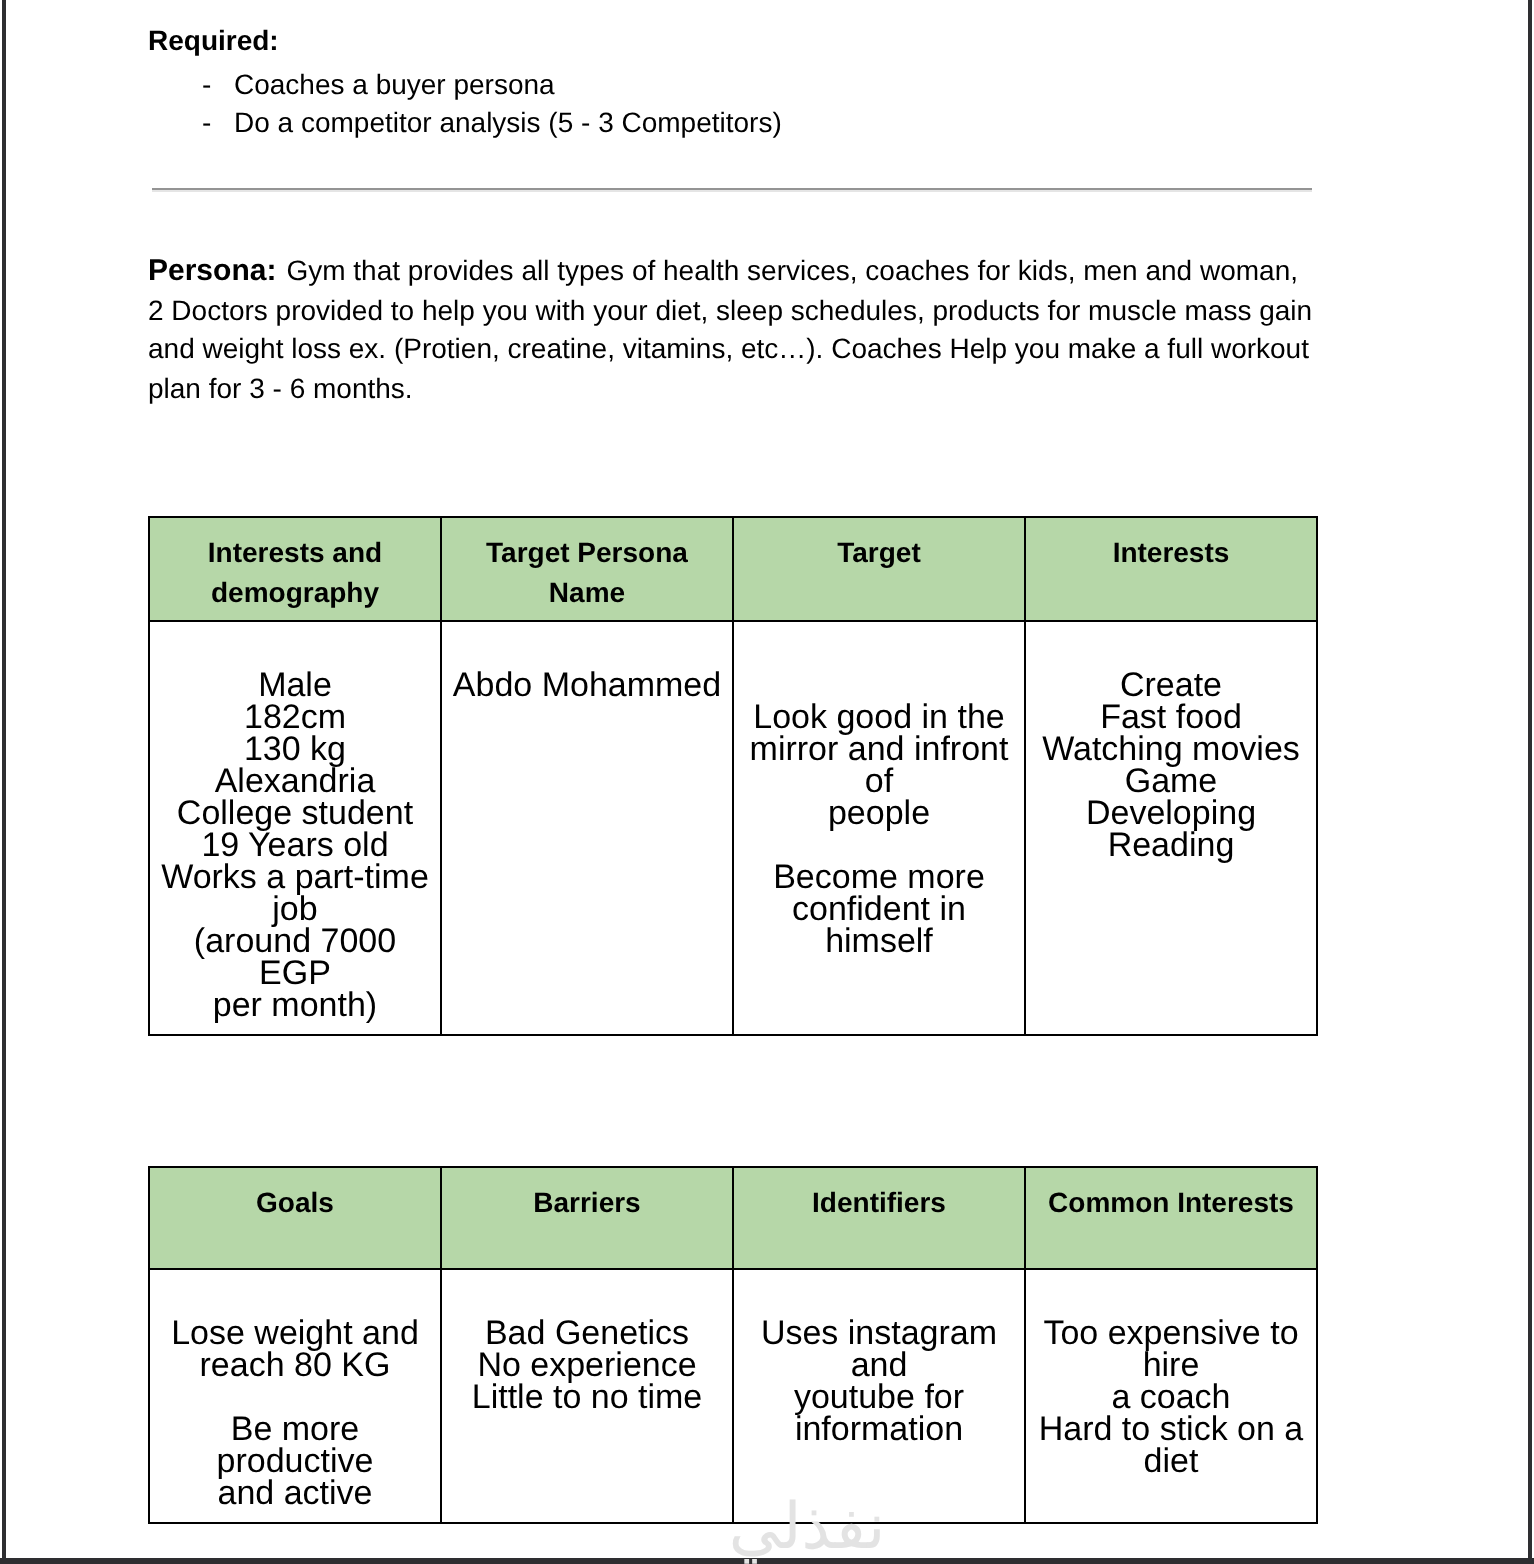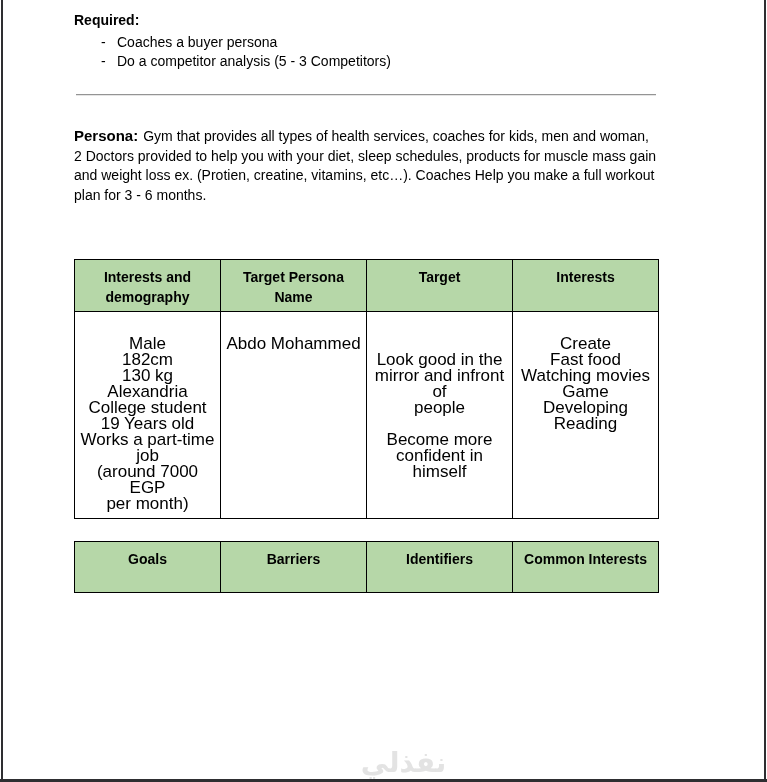--- a/index.html
+++ b/index.html
@@ -77,21 +77,21 @@
     font-size: 15px;
     margin-right: 5px;
   }
 
   table.doc-table {
     border-collapse: collapse;
     table-layout: fixed;
     width: 585px;
   }
   .persona-table { margin-top: 54px; }
-  .details-table { margin-top: 22px; }
+  .details-table { margin-top: 65px; }
 
   table.doc-table th,
   table.doc-table td {
     border: 1.5px solid var(--table-border, #000000);
     text-align: center;
     vertical-align: top;
   }
   table.doc-table th {
     background: var(--table-header-bg, #b6d7a8);
     font-size: 14px;
@@ -112,22 +112,22 @@
   .watermark {
     position: absolute;
     left: 0; right: 0;
     bottom: 2px;
     text-align: center;
     color: var(--watermark, #e3e3e3);
     pointer-events: none;
   }
   .wm-arabic {
     font-family: "DejaVu Sans", sans-serif;
-    font-size: 28px;
-    font-weight: bold;
+    font-size: 32px;
+    font-weight: normal;
     line-height: 34px;
     padding-left: 40px;
   }
   .wm-domain {
     font-family: "DejaVu Sans", sans-serif;
     font-size: 15px;
     line-height: 16px;
     letter-spacing: 0.5px;
     margin-top: 1px;
   }
@@ -196,20 +196,36 @@
   </table>
 
   <table class="doc-table details-table">
     <tbody>
       <tr>
         <th>Goals</th>
         <th>Barriers</th>
         <th>Identifiers</th>
         <th>Common Interests</th>
       </tr>
+      <tr>
+        <td>Lose weight and
+reach 80 KG
+
+Be more productive
+and active</td>
+        <td>Bad Genetics
+No experience
+Little to no time</td>
+        <td>Uses instagram and
+youtube for
+information</td>
+        <td>Too expensive to hire
+a coach
+Hard to stick on a diet</td>
+      </tr>
     </tbody>
   </table>
 
 </div>
 
 <div class="watermark">
   <div class="wm-arabic">نفذلي</div>
 </div>
 
 </body></html>

